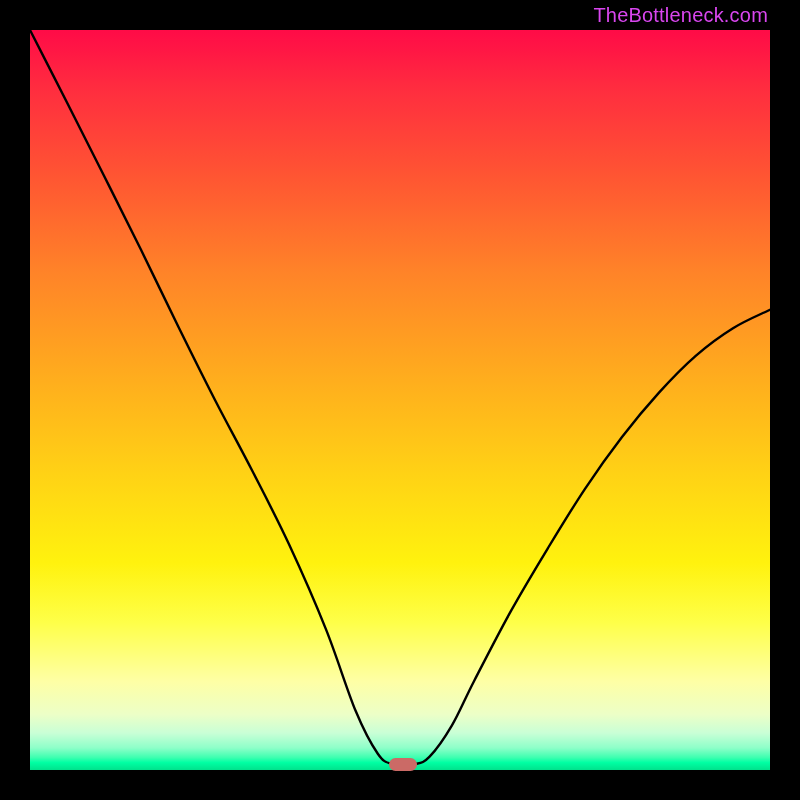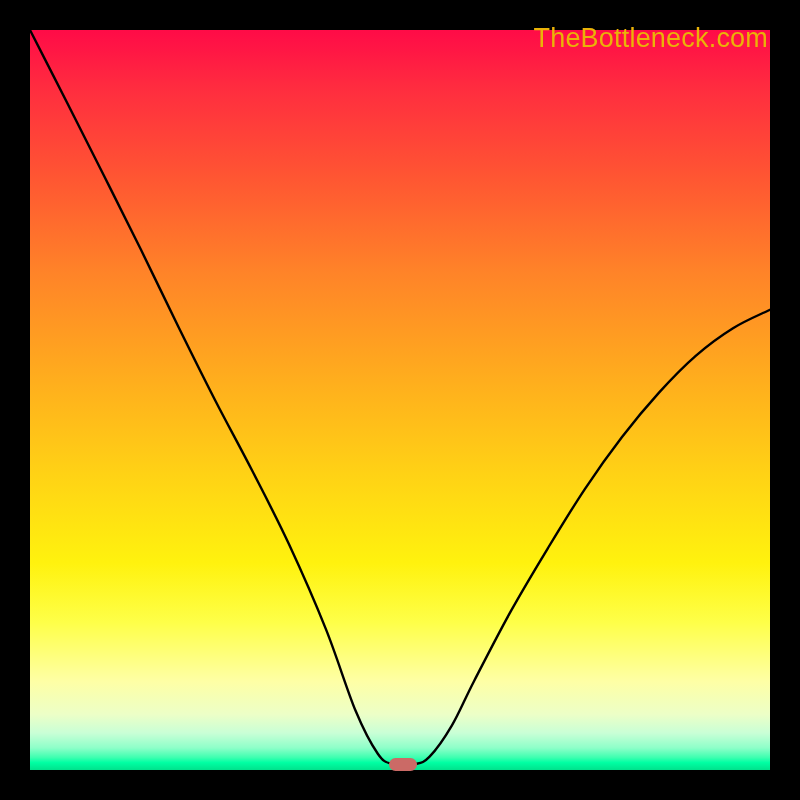--- a/index.html
+++ b/index.html
@@ -43,25 +43,24 @@
       #8effc9 97%,
       #3effb0 98.3%,
       #00ffa3 99%,
       #00e28c 100%
     );
   }
   .watermark {
     position: absolute;
     top: 4px;
     right: 32px;
-    color: #eab308;
-    font-size: 27px;
+    color: #d946ef;
+    font-size: 20px;
     letter-spacing: 0.2px;
     font-weight: 400;
-    margin-top: 19px;
   }
   svg.curve {
     position: absolute;
     left: 30px;
     top: 30px;
     width: 740px;
     height: 740px;
     overflow: visible;
   }
   .marker {

